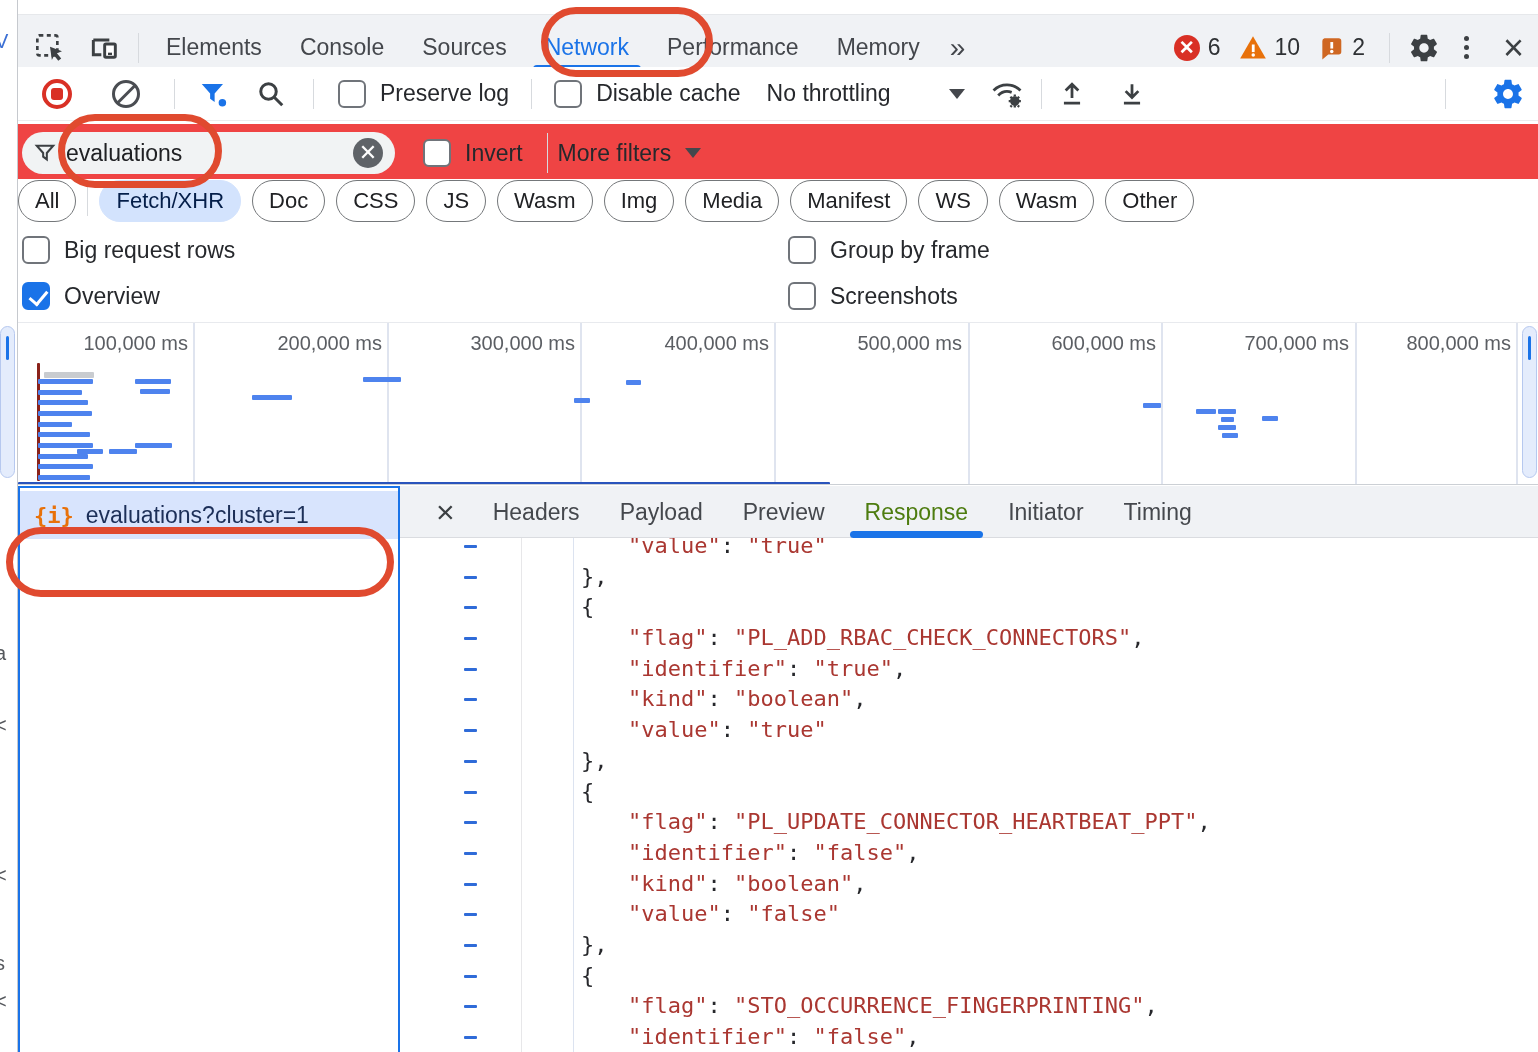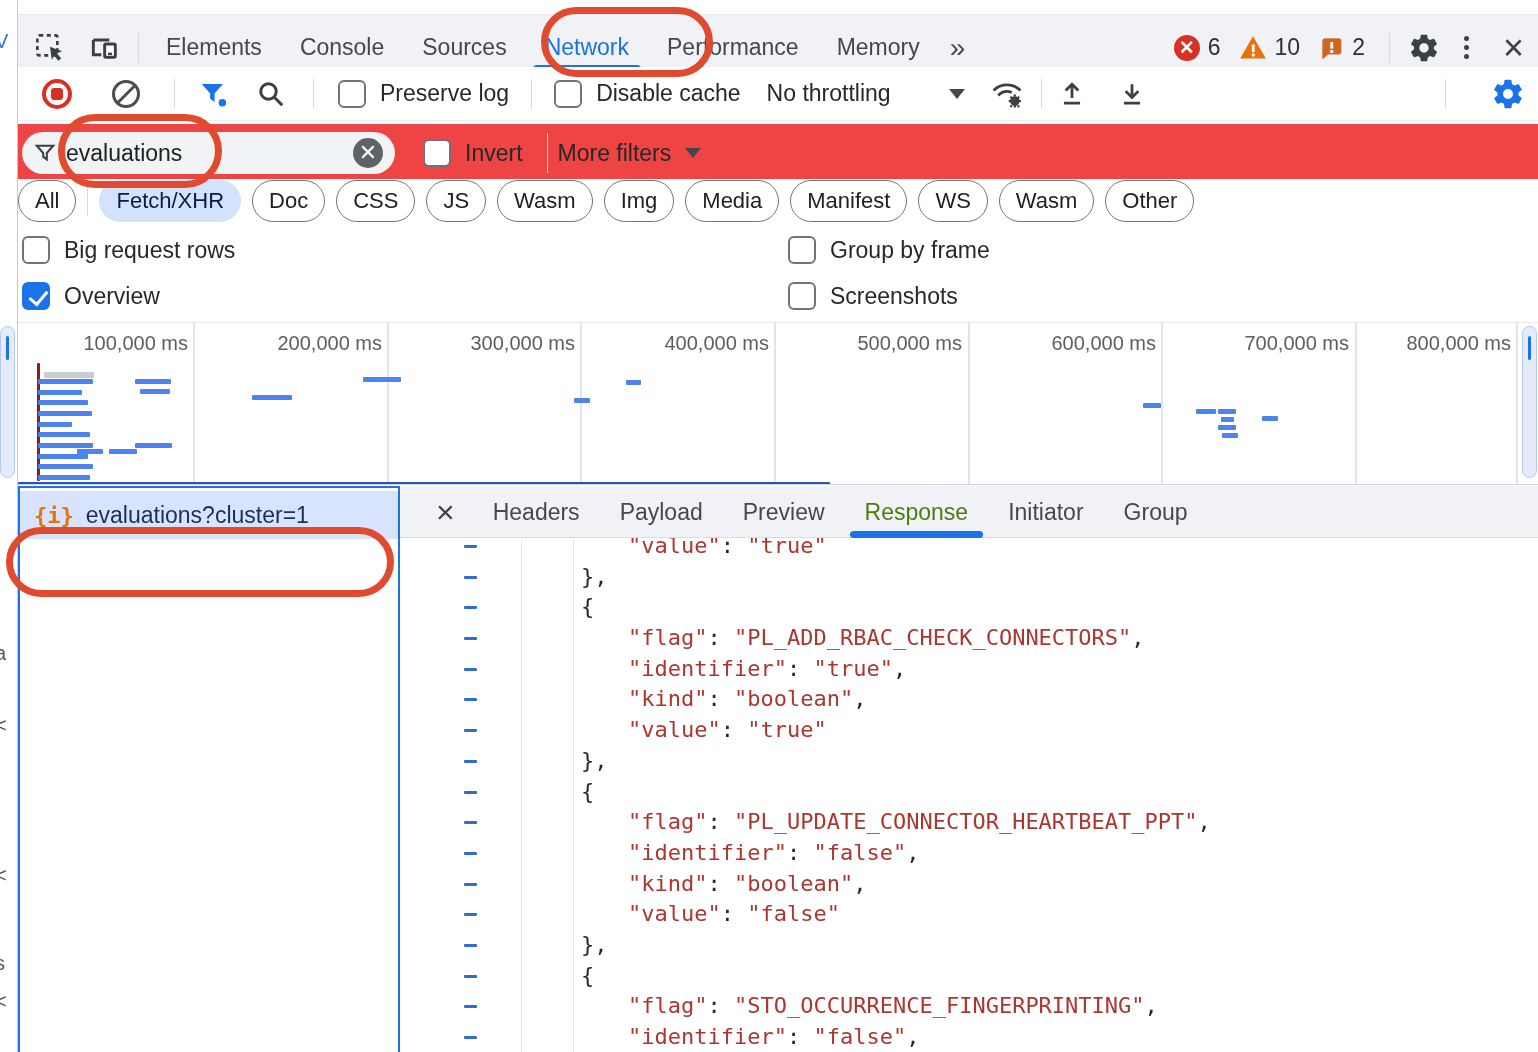--- a/index.html
+++ b/index.html
@@ -356,21 +356,21 @@
 
 <div id="detail-pane">
   <div id="dtab-strip">
     <span class="dclose">×</span>
     <div id="dtabs" style="display:flex">
         <div class="dtab">Headers</div>
         <div class="dtab">Payload</div>
         <div class="dtab">Preview</div>
         <div class="dtab active">Response</div>
         <div class="dtab">Initiator</div>
-        <div class="dtab">Group</div>
+        <div class="dtab">Timing</div>
       </div>
   </div>
   <div id="response-body">
     <div class="gutter-sep"></div>
     <div class="indent-guide"></div>
     <div id="code-lines">
         <div class="code-line"><div class="gutter-dash"></div><div class="code-text ind-2"><span class="t-s">"value"</span><span class="t-p">: </span><span class="t-s">"true"</span></div></div>
         <div class="code-line"><div class="gutter-dash"></div><div class="code-text ind-1"><span class="t-p">},</span></div></div>
         <div class="code-line"><div class="gutter-dash"></div><div class="code-text ind-1"><span class="t-p">{</span></div></div>
         <div class="code-line"><div class="gutter-dash"></div><div class="code-text ind-2"><span class="t-s">"flag"</span><span class="t-p">: </span><span class="t-s">"PL_ADD_RBAC_CHECK_CONNECTORS"</span><span class="t-p">,</span></div></div>

